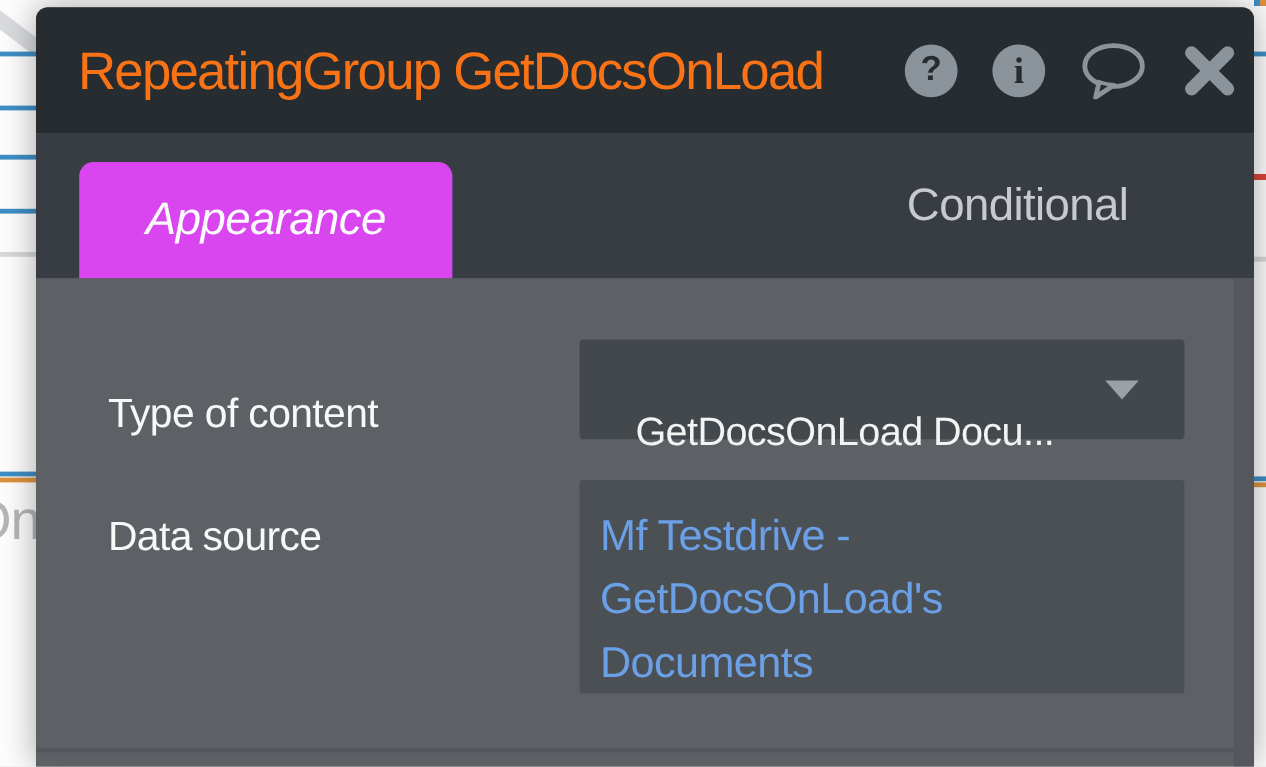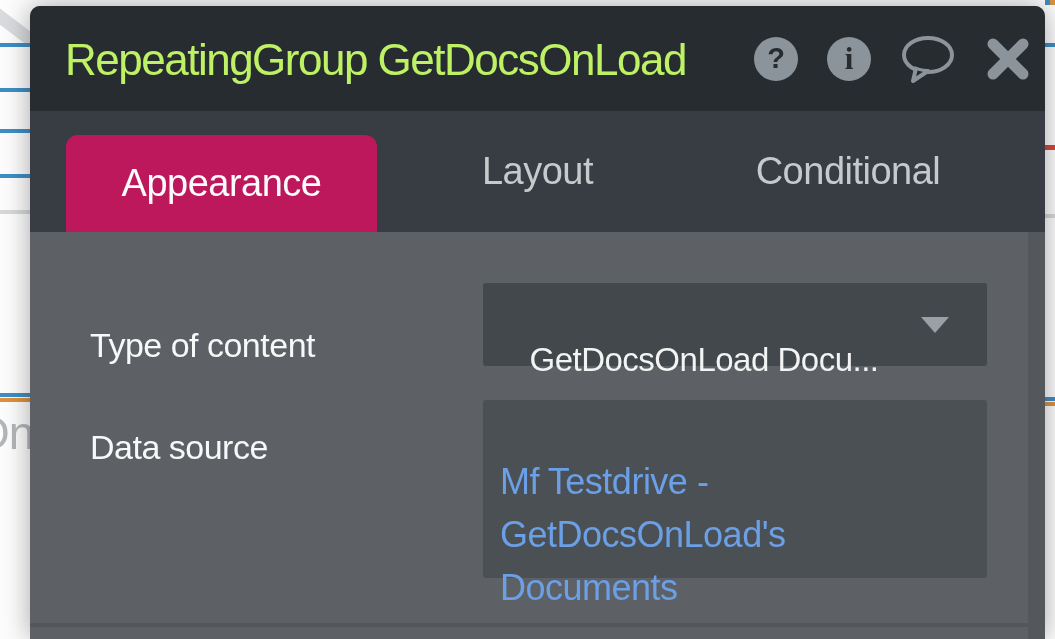--- a/index.html
+++ b/index.html
@@ -27,21 +27,21 @@
     border-radius: 10px 10px 0 0; overflow: hidden;
     box-shadow: 0 0 28px rgba(0,0,0,0.35);
     background: #5d6166;
   }
   .panel-header {
     position: absolute; left: 0; top: 0; width: 1015px; height: 105px;
     background: #272c30;
   }
   .panel-title {
     position: absolute; left: 35px; top: 0; height: 105px; line-height: 107px;
-    font-size: 44px; letter-spacing: -1.5px; color: #bef264; white-space: nowrap;
+    font-size: 44px; letter-spacing: -1.5px; color: #f97316; white-space: nowrap;
   }
   .header-icons {
     position: absolute; right: 14px; top: 0; height: 105px;
     display: flex; align-items: center; gap: 29px;
   }
   .icon-circle {
     width: 44px; height: 44px; border-radius: 50%;
     background: #8c949b; color: #272c30;
     display: flex; align-items: center; justify-content: center;
     font-size: 29px; font-weight: bold; cursor: pointer;
@@ -54,22 +54,22 @@
     position: absolute; left: 0; top: 105px; width: 1015px; height: 121px;
     background: #383d43;
   }
   .tab {
     position: absolute; top: 0; height: 121px;
     display: flex; align-items: center; justify-content: center;
     font-size: 38px; letter-spacing: -0.5px; color: #c7cacc; cursor: pointer;
     white-space: nowrap;
   }
   .tab.active {
-    top: 24px; height: 97px; background: #be185d;
-    border-radius: 12px 12px 0 0; color: #fafbfb;
+    top: 24px; height: 97px; background: #d946ef;
+    border-radius: 12px 12px 0 0; color: #fafbfb; font-style: italic;
   }
   .tab-appearance { left: 36px; width: 311px; }
   .tab-layout { left: 400px; width: 215px; }
   .tab-conditional { left: 688px; width: 260px; }
 
   
   .panel-body {
     position: absolute; left: 0; top: 226px; width: 1015px; height: 407px;
     background: #5d6166;
   }
@@ -99,21 +99,20 @@
   }
 
   .expression-box {
     position: absolute; left: 453px; top: 168px; width: 504px; height: 178px;
     background: #4b5055; border-radius: 3px; cursor: pointer;
     padding: 19px 0 0 17px;
   }
   .expression-text {
     width: 345px; font-size: 36px; line-height: 53px; letter-spacing: -0.5px;
     color: #6b9fe6;
-    margin-top: 36px;
   }
 
   .body-divider {
     position: absolute; left: 0; top: 391px; width: 998px; height: 4px;
     background: #53575b;
   }
   .scroll-gutter {
     position: absolute; left: 998px; top: 0; width: 17px; height: 407px;
     background: #54585c;
   }
@@ -164,23 +163,20 @@
             <path d="M7 7 L37 37 M37 7 L7 37" stroke="#8c949b" stroke-width="11" stroke-linecap="round"></path>
           </svg>
         </div>
       </div>
     </div>
 
     <div class="tabbar">
       <div class="tab tab-appearance active">
         <span>Appearance</span>
       </div>
-      <div class="tab tab-layout">
-        <span>Layout</span>
-      </div>
       <div class="tab tab-conditional">
         <span>Conditional</span>
       </div>
     </div>
 
     <div class="panel-body">
 
       <div class="field-label label-type">Type of content</div>
       <div class="dropdown">
         <div class="dropdown-value">GetDocsOnLoad Docu...</div>

